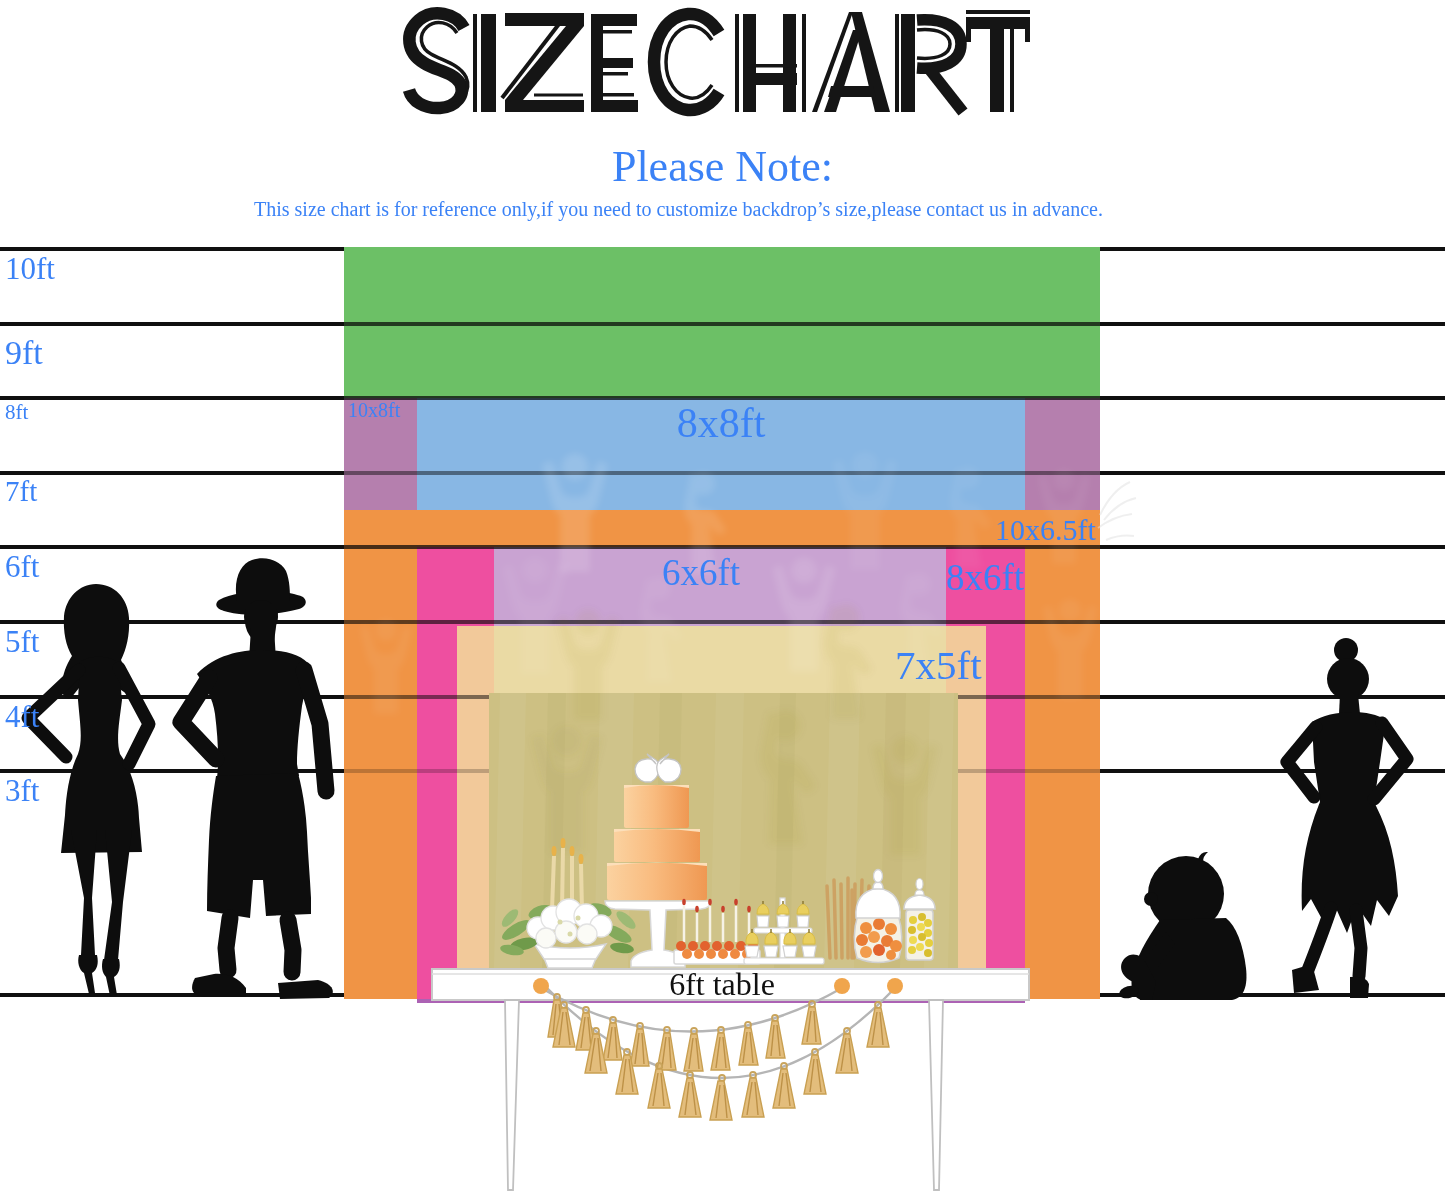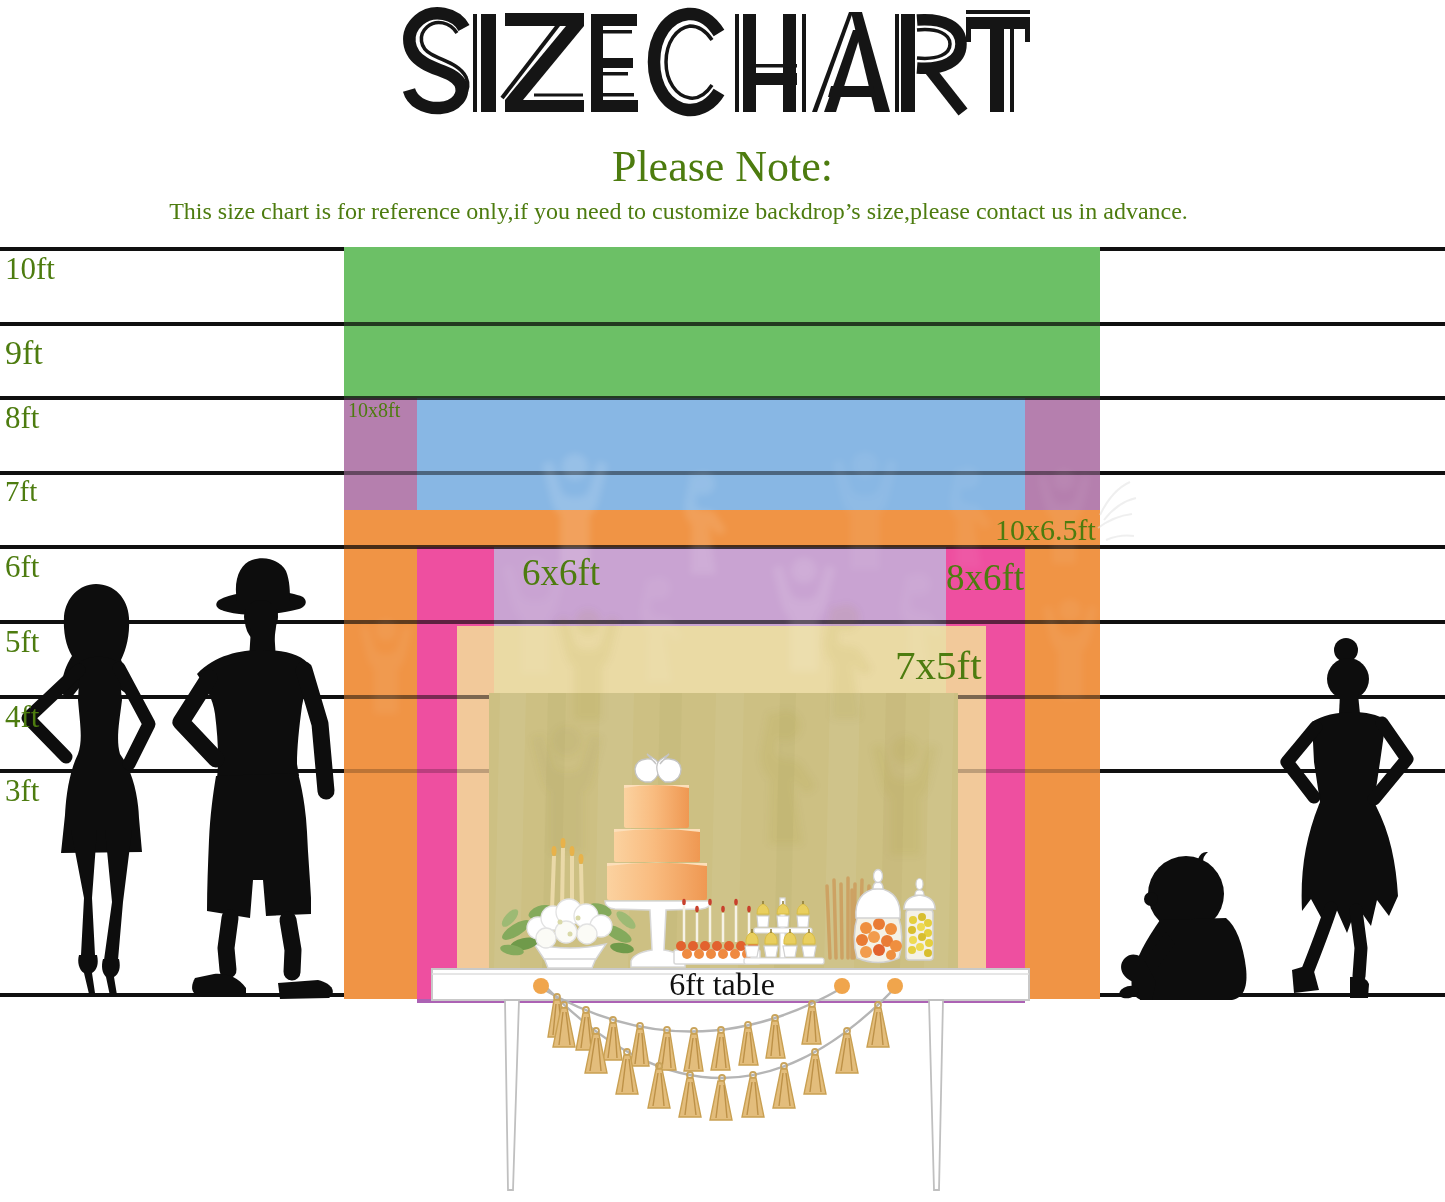--- a/index.html
+++ b/index.html
@@ -1,20 +1,20 @@
 <!DOCTYPE html>
 <html><head>
 <meta charset="utf-8">
 <style>
   html,body{margin:0;padding:0;background:#fff;}
   #page{position:relative;width:1445px;height:1202px;overflow:hidden;background:#fff;
         font-family:"Liberation Serif", serif;}
   .abs{position:absolute;}
   .line{position:absolute;left:0;width:1445px;height:4px;background:#101010;}
-  .lbl{position:absolute;color:#4d7c0f;font-family:"Liberation Serif",serif;}
+  .lbl{position:absolute;color:#3b82f6;font-family:"Liberation Serif",serif;}
 </style>
 </head>
 <body>
 <div id="page">
 
   <svg class="abs" style="left:0;top:0" width="1445" height="130" viewBox="0 0 1445 130">
     <g fill="#151515" stroke="none">
 
       <g fill="none" stroke="#151515">
         <path d="M464,28 C456,13 433,8 419,20 C404,33 407,53 424,63 C437,71 453,72 460,83 C466,95 456,107 440,108 C424,109 412,101 409,90" stroke-width="12.5"></path>
@@ -485,41 +485,42 @@
   </g>
   <path d="M1292,970 L1312,964 L1319,990 L1294,993 Z"></path>
   <path d="M1350,977 Q1366,975 1369,984 L1368,998 L1350,998 Z"></path>
   </g>
   </svg>
 
   <div class="lbl" style="left:5px;top:251px;font-size:31px">10ft</div>
 
   <div class="lbl" style="left:5px;top:334px;font-size:34px">9ft</div>
 
-  <div class="lbl" style="left:5px;top:400px;font-size:31px">8ft</div>
+  <div class="lbl" style="left:5px;top:400px;font-size:21px">8ft</div>
 
   <div class="lbl" style="left:5px;top:475px;font-size:29px">7ft</div>
 
   <div class="lbl" style="left:5px;top:549px;font-size:31px">6ft</div>
 
   <div class="lbl" style="left:5px;top:624px;font-size:31px">5ft</div>
 
   <div class="lbl" style="left:5px;top:699px;font-size:31px">4ft</div>
 
   <div class="lbl" style="left:5px;top:773px;font-size:31px">3ft</div>
 
 
+  <div class="lbl" style="left:417px;top:399px;width:608px;text-align:center;font-size:42px">8x8ft</div>
 
   <div class="lbl" style="left:348px;top:399px;font-size:20px">10x8ft</div>
 
   <div class="lbl" style="left:995px;top:513px;font-size:30px">10x6.5ft</div>
 
-  <div class="lbl" style="left:522px;top:551px;width:414px;text-align:left;font-size:37px">6x6ft</div>
+  <div class="lbl" style="left:494px;top:551px;width:414px;text-align:center;font-size:37px">6x6ft</div>
 
   <div class="lbl" style="left:946px;top:556px;font-size:37px">8x6ft</div>
 
   <div class="lbl" style="left:895px;top:641px;font-size:41px">7x5ft</div>
 
   <div class="lbl" style="left:0;top:141px;width:1445px;text-align:center;font-size:44px">Please Note:</div>
 
-  <div class="lbl" style="left:0;top:198px;width:1357px;text-align:center;font-size:24px">This size chart is for reference only,if you need to customize backdrop’s size,please contact us in advance.</div>
+  <div class="lbl" style="left:0;top:198px;width:1357px;text-align:center;font-size:20px">This size chart is for reference only,if you need to customize backdrop’s size,please contact us in advance.</div>
 
 </div>
 
 </body></html>

